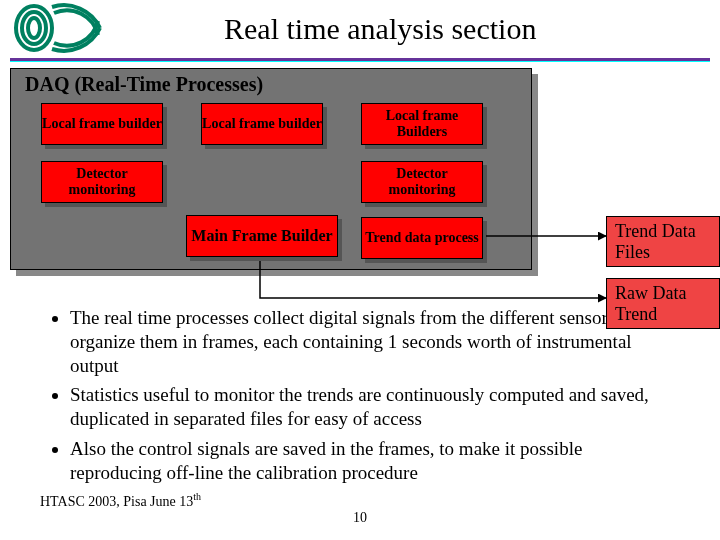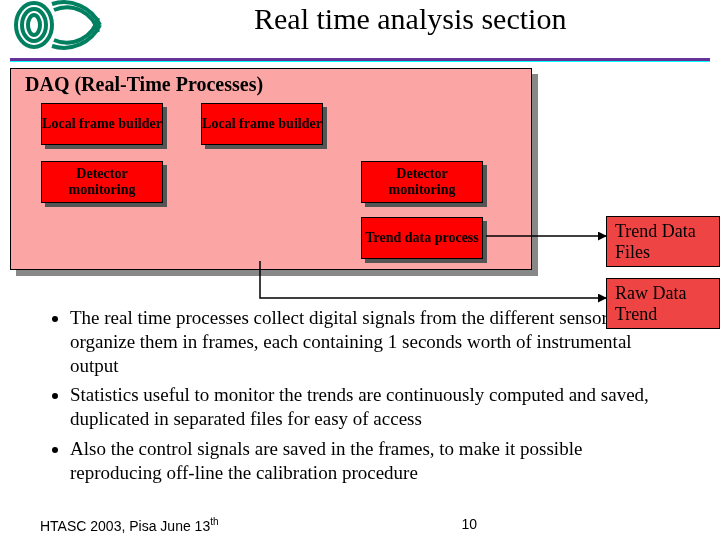--- a/index.html
+++ b/index.html
@@ -6,23 +6,22 @@
     margin: 0;
     width: 720px;
     height: 540px;
     font-family: "Times New Roman", serif;
     background: #fff;
     position: relative;
     overflow: hidden;
   }
   .header {
     display: flex;
-    align-items: flex-start;
+    align-items: center;
     height: 56px;
-    gap: 30px;
   }
   .logo {
     width: 100px;
     height: 50px;
     position: relative;
     margin-left: 4px;
     flex-shrink: 0;
   }
   .title {
     font-size: 30px;
@@ -42,21 +41,21 @@
   }
   .diagram-area {
     position: relative;
     margin: 0 10px;
   }
   .daq-panel {
     position: relative;
     width: 520px;
     height: 200px;
     border: 1px solid #000;
-    background: #fca5a5;
+    background: #737373;
     box-shadow: 6px 6px 0 #888;
   }
   .daq-title {
     font-family: "Times New Roman", serif;
     font-weight: bold;
     font-size: 20px;
     color: #000;
     margin: 4px 0 2px 14px;
   }
   .daq-box {
@@ -87,26 +86,27 @@
     margin: 36px 60px 0 48px;
     font-size: 19px;
     line-height: 1.25;
     color: #000;
   }
   .bullets ul { margin: 0; padding-left: 22px; }
   .bullets li { margin-bottom: 6px; }
   .underline { }
   .footer {
     position: absolute;
-    bottom: 6px;
+    bottom: 14px;
     left: 0;
     width: 100%;
     display: flex;
-    font-family: Liberation Sans, sans-serif;
+    font-family: Liberation Serif, serif;
     font-size: 14px;
+    flex-direction: column;
   }
   .footer .left { margin-left: 40px; }
   .footer .center { flex: 1; text-align: center; }
   .footer .right { margin-right: 10px; }
   .sup { font-size: 10px; vertical-align: super; }
   svg.connectors { position:absolute; top:0; left:0; pointer-events:none; }
 </style>
 </head>
 <body>
 
@@ -128,22 +128,24 @@
 </div>
 <div class="rule-purple"></div>
 <div class="rule-cyan"></div>
 
 <div class="diagram-area">
   <div class="daq-panel">
     <div class="daq-title">DAQ  (Real-Time Processes)</div>
 
     <div class="daq-box bx-sm" style="left:30px;  top:34px;">Local frame builder</div>
     <div class="daq-box bx-sm" style="left:190px; top:34px;">Local frame builder</div>
+    <div class="daq-box bx-sm" style="left:350px; top:34px;">Local frame Builders</div>
     <div class="daq-box bx-sm" style="left:30px;  top:92px;">Detector monitoring</div>
     <div class="daq-box bx-sm" style="left:350px; top:92px;">Detector monitoring</div>
+    <div class="daq-box bx-md" style="left:175px; top:146px;">Main Frame Builder</div>
     <div class="daq-box bx-sm" style="left:350px; top:148px;">Trend data process</div>
   </div>
 
   <svg class="connectors" width="700" height="260">
     <defs>
       <marker id="arr" viewBox="0 0 10 10" refX="9" refY="5" markerWidth="6" markerHeight="6" orient="auto-start-reverse">
         <path d="M0 0 L10 5 L0 10 z" fill="#000"></path>
       </marker>
     </defs>
     <g stroke="#000" stroke-width="1.5" fill="none">

